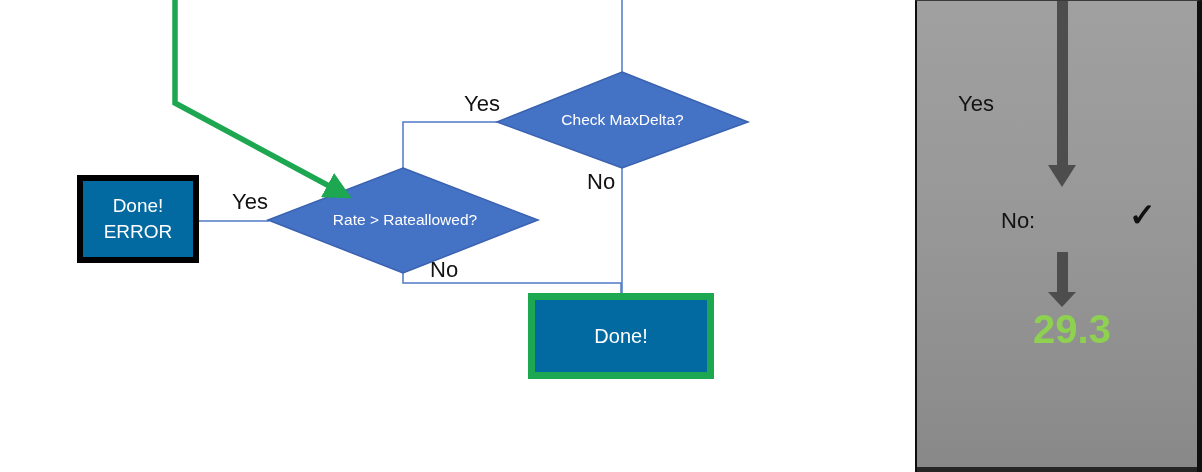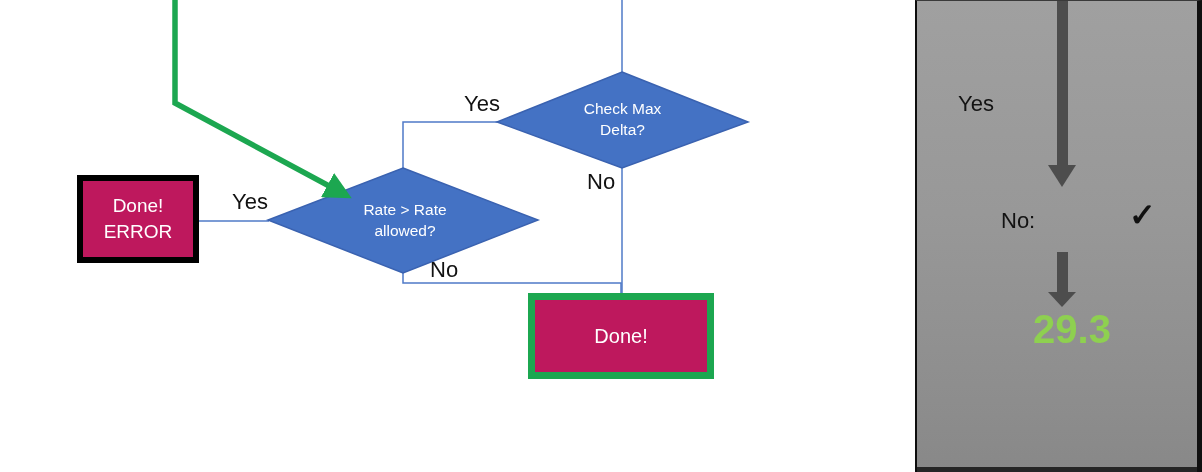--- a/index.html
+++ b/index.html
@@ -13,30 +13,30 @@
     background: #ffffff;
     overflow: hidden;
   }
 
   
   #flow-svg { position: absolute; left: 0; top: 0; }
 
   
   .diamond-label {
     position: absolute;
-    display: flex; flex-direction: column;
+    display: flex; flex-direction: row;
     align-items: center; justify-content: center;
     color: #ffffff; font-size: 15.5px; line-height: 1.35;
     text-align: center; pointer-events: none;
   }
 
   
   .flow-box {
     position: absolute; box-sizing: border-box;
-    background: #be185d;
+    background: #0369a1;
     display: flex; flex-direction: column;
     align-items: center; justify-content: center;
     color: #ffffff; text-align: right;
   }
   .box-error {
     left: 77px; top: 175px; width: 122px; height: 88px;
     border: 6px solid #000000;
     font-size: 19px; line-height: 1.35;
   }
   .box-done {

